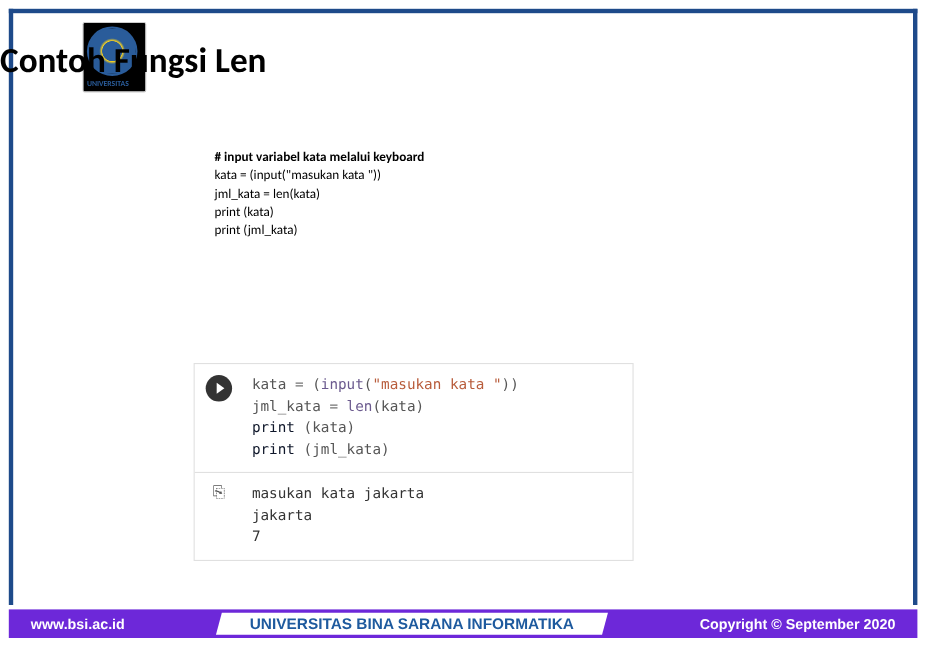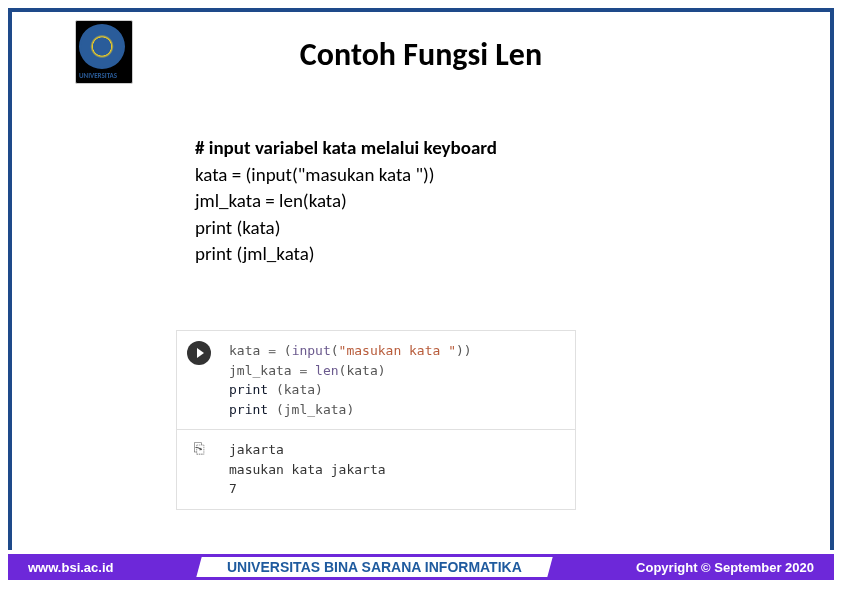--- a/index.html
+++ b/index.html
@@ -65,30 +65,30 @@
       font-size: 7px;
       color: #2a5c9a;
       font-weight: bold;
       margin-top: 2px;
     }
     .title {
       position: absolute;
       top: 35px;
       left: 0;
       right: 0;
-      text-align: center;
+      text-align: left;
       font-size: 32px;
       font-weight: bold;
       color: #000;
     }
     .content {
       position: absolute;
       top: 135px;
       left: 195px;
-      font-size: 19px;
+      font-size: 12px;
       line-height: 1.4;
       color: #000;
     }
     .content .comment {
       font-weight: bold;
     }
     .code-block {
       position: absolute;
       top: 330px;
       left: 176px;
@@ -225,22 +225,22 @@
       <div><span>jml_kata</span><span class="eq"> = </span><span class="fn">len</span><span class="paren">(</span><span>kata</span><span class="paren">)</span></div>
       <div><span class="kw">print</span><span> </span><span class="paren">(</span><span>kata</span><span class="paren">)</span></div>
       <div><span class="kw">print</span><span> </span><span class="paren">(</span><span>jml_kata</span><span class="paren">)</span></div>
     </div>
   </div>
   <div class="code-bottom">
     <div class="output-gutter">
       <span class="output-icon">⎘</span>
     </div>
     <div class="output-lines">
+      <div>masukan kata jakarta</div>
       <div>jakarta</div>
-      <div>masukan kata jakarta</div>
       <div>7</div>
     </div>
   </div>
 </div>
 
 <div class="footer">
   <div class="footer-left">www.bsi.ac.id</div>
   <div class="footer-center"><span>UNIVERSITAS BINA SARANA INFORMATIKA</span></div>
   <div class="footer-right">Copyright © September 2020</div>
 </div>

